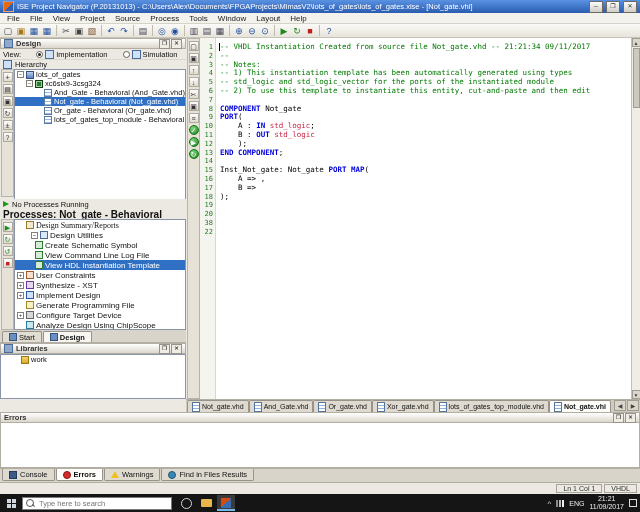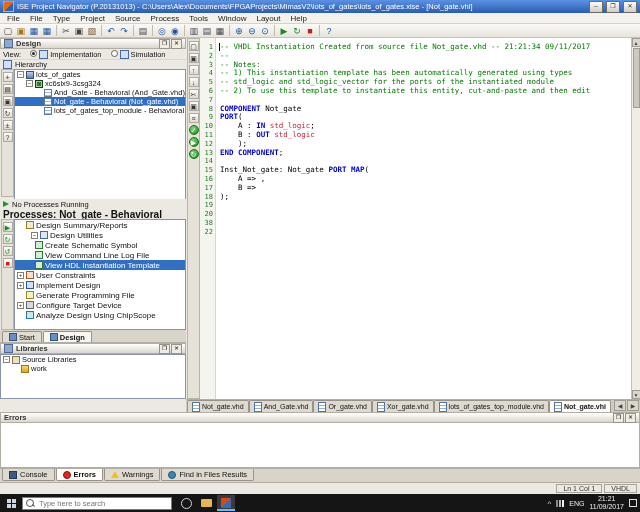--- a/index.html
+++ b/index.html
@@ -22,23 +22,23 @@
   .tbi{width:12px;height:12px;display:flex;align-items:center;justify-content:center;font-size:9px;line-height:12px;border-radius:1px}
   .tbsep{width:0;height:11px;border-left:1px solid #c0bcb0;margin:0 2px}
   
   .panel-hdr{background:linear-gradient(#ffffff,#dbd7cc);border:1px solid #b2aea3;display:flex;align-items:center;
     justify-content:space-between;padding:0 3px;font-size:7.5px;font-weight:bold;color:#333;box-sizing:border-box}
   .ph-left{display:flex;align-items:center;gap:3px;overflow:hidden;white-space:nowrap}
   .ph-ic{width:7px;height:7px;background:#8fa8cc;border:1px solid #4a6a9a;flex:0 0 auto}
   .ph-btns{display:flex;gap:1px}
   .ph-btn{width:9px;height:8px;border:1px solid #97938a;background:#efece4;font-size:5.5px;line-height:6px;text-align:center;color:#444}
   .design-hdr{left:0;top:38px;width:186px;height:11px}
-  .view-row{left:0;top:49px;width:208px;height:11px;display:flex;align-items:center;gap:9px;padding:0 3px;
+  .view-row{left:0;top:49px;width:208px;height:11px;display:flex;align-items:center;gap:15px;padding:0 3px;
     background:#ece9e2;border-bottom:1px solid #dcd8ce;font-size:7.5px;box-sizing:border-box}
-  .vopt{display:flex;align-items:flex-start;gap:2px}
+  .vopt{display:flex;align-items:center;gap:2px}
   .radio{width:7px;height:7px;border:1px solid #655f55;border-radius:50%;background:#fff;position:relative;box-sizing:border-box}
   .radio.on::after{content:"";position:absolute;left:1px;top:1px;right:1px;bottom:1px;background:#222;border-radius:50%}
   .vicon{width:7px;height:7px;border:1px solid #4a6a9a;background:#d0e0f8}
   .hier-label{left:0;top:60px;width:186px;height:9px;display:flex;align-items:center;gap:3px;padding:0 3px;
     font-size:7.5px;background:#ece9e2;box-sizing:border-box}
   .vstrip{background:#e6e2d8;border:1px solid #b8b4a9;display:flex;flex-direction:column;align-items:center;
     padding-top:2px;gap:2px;box-sizing:border-box}
   .vti{width:10px;height:10px;border:1px solid #aeaa9e;background:linear-gradient(#fefefe,#dedacf);
     font-size:7px;line-height:9px;text-align:center;color:#333;box-sizing:border-box}
   .vti.green{border-radius:50%;background:radial-gradient(circle at 35% 30%,#7ed67e,#1d8a1d);border-color:#176f17;color:#fff}
@@ -152,21 +152,21 @@
   <div class="appicon"></div>
   <div class="ttl">ISE Project Navigator (P.20131013) - C:\Users\Alex\Documents\FPGAProjects\MimasV2\lots_of_gates\lots_of_gates.xise - [Not_gate.vhi]</div>
   <div class="winbtn">─</div>
   <div class="winbtn">❒</div>
   <div class="winbtn">✕</div>
 </div>
 
 <div class="abs menubar">
     <div class="menu-item">File</div>
     <div class="menu-item">File</div>
-    <div class="menu-item">Type</div>
+    <div class="menu-item">View</div>
     <div class="menu-item">Project</div>
     <div class="menu-item">Source</div>
     <div class="menu-item">Process</div>
     <div class="menu-item">Tools</div>
     <div class="menu-item">Window</div>
     <div class="menu-item">Layout</div>
     <div class="menu-item">Help</div>
   </div>
 <div class="abs toolbar">
     <div class="tbi" style="color: rgb(68, 68, 85);">▢</div>
@@ -256,37 +256,42 @@
       <span class="tlabel">And_Gate - Behavioral (And_Gate.vhd)</span>
     </div>
     <div class="trow sel" style="padding-left: 20px;">
       <span class="spacer"></span>
       <span class="ticon ti-vhd"></span>
       <span class="tlabel">Not_gate - Behavioral (Not_gate.vhd)</span>
     </div>
     <div class="trow" style="padding-left: 20px;">
       <span class="spacer"></span>
       <span class="ticon ti-vhd"></span>
+      <span class="tlabel">Or_gate - Behavioral (Or_gate.vhd)</span>
+    </div>
+    <div class="trow" style="padding-left: 20px;">
+      <span class="spacer"></span>
+      <span class="ticon ti-vhd"></span>
       <span class="tlabel">lots_of_gates_top_module - Behavioral (lots_of_gates_top_module.vhd)</span>
     </div>
   </div>
 
 <div class="abs proc-status">
   <span class="playicon"></span>
   <span>No Processes Running</span>
 </div>
 <div class="abs proc-title">Processes: Not_gate - Behavioral</div>
 <div class="abs vstrip proc-strip">
     <div class="vti" style="color: rgb(29, 138, 29);">▶</div>
     <div class="vti" style="color: rgb(29, 138, 29);">↻</div>
     <div class="vti" style="color: rgb(29, 138, 29);">↺</div>
     <div class="vti" style="color: rgb(192, 32, 32);">■</div>
   </div>
 <div class="abs tree-box proc-box">
-    <div class="trow" style="padding-left: 2px;">
+    <div class="trow" style="padding-left: 2px; font-family: Liberation Serif, serif;">
       <span class="spacer"></span>
       <span class="ticon ti-rpt"></span>
       <span class="tlabel">Design Summary/Reports</span>
     </div>
     <div class="trow" style="padding-left: 16px;">
       <span class="exp">−</span>
       <span class="ticon ti-utl"></span>
       <span class="tlabel">Design Utilities</span>
     </div>
     <div class="trow" style="padding-left: 11px;">
@@ -301,20 +306,25 @@
     </div>
     <div class="trow sel" style="padding-left: 11px;">
       <span class="spacer"></span>
       <span class="ticon ti-prc"></span>
       <span class="tlabel">View HDL Instantiation Template</span>
     </div>
     <div class="trow" style="padding-left: 2px;">
       <span class="exp">+</span>
       <span class="ticon ti-cst"></span>
       <span class="tlabel">User Constraints</span>
+    </div>
+    <div class="trow" style="padding-left: 2px;">
+      <span class="exp">+</span>
+      <span class="ticon ti-syn"></span>
+      <span class="tlabel">Synthesize - XST</span>
     </div>
     <div class="trow" style="padding-left: 2px;">
       <span class="exp">+</span>
       <span class="ticon ti-imp"></span>
       <span class="tlabel">Implement Design</span>
     </div>
     <div class="trow" style="padding-left: 2px;">
       <span class="spacer"></span>
       <span class="ticon ti-gen"></span>
       <span class="tlabel">Generate Programming File</span>
@@ -346,25 +356,20 @@
   <span class="ph-left">
     <span class="ph-ic"></span>
     <span>Libraries</span>
   </span>
   <span class="ph-btns">
     <span class="ph-btn">❒</span>
     <span class="ph-btn">✕</span>
   </span>
 </div>
 <div class="abs tree-box lib-box">
-    <div class="trow" style="padding-left: 2px;">
-      <span class="exp">−</span>
-      <span class="ticon ti-lib"></span>
-      <span class="tlabel">Source Libraries</span>
-    </div>
     <div class="trow" style="padding-left: 11px;">
       <span class="spacer"></span>
       <span class="ticon ti-fld"></span>
       <span class="tlabel">work</span>
     </div>
   </div>
 
 <div class="abs vstrip editor-strip">
     <div class="vti">▢</div>
     <div class="vti">▣</div>

